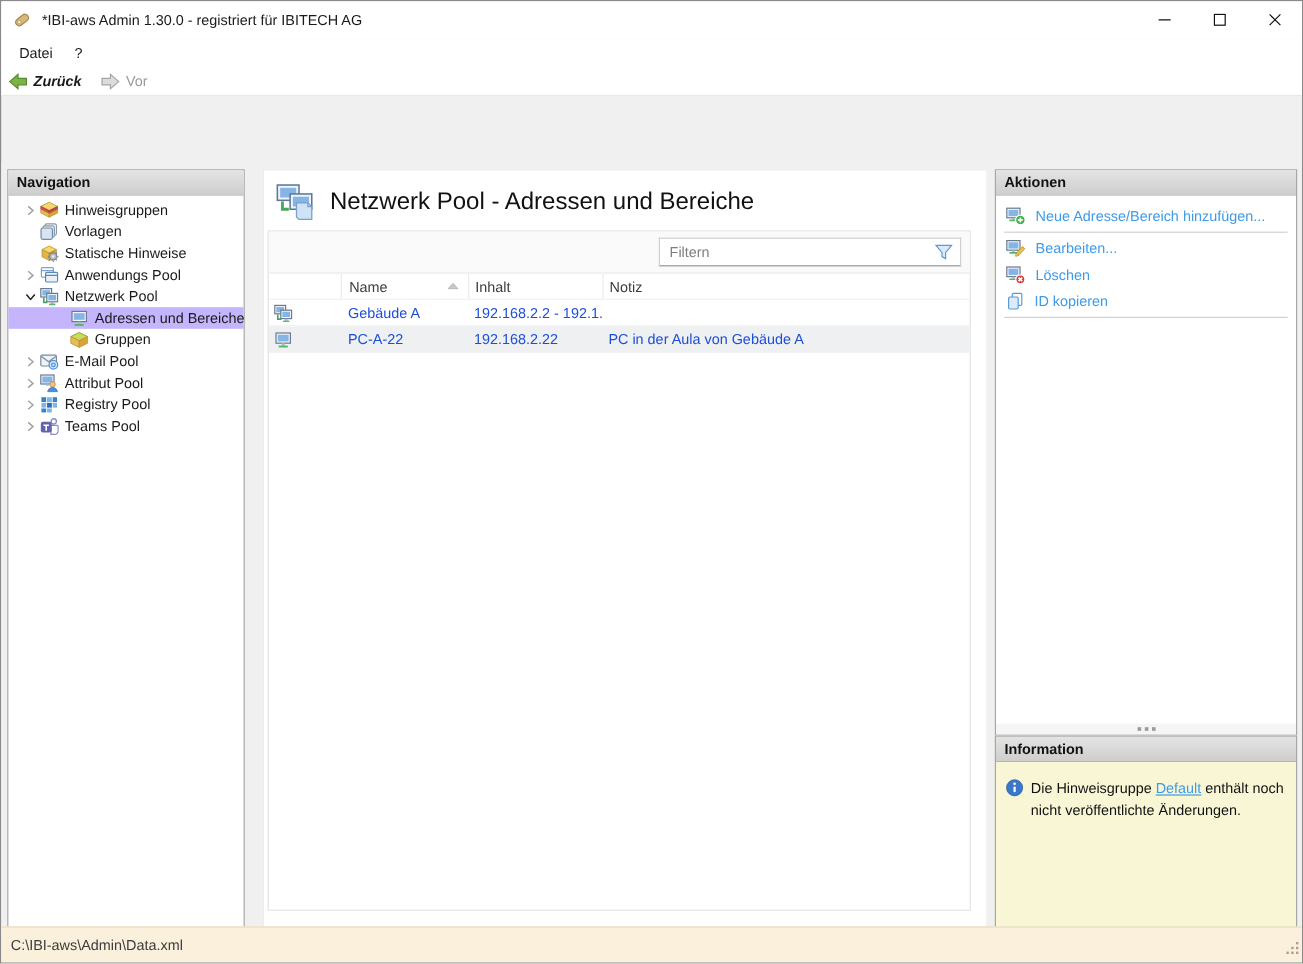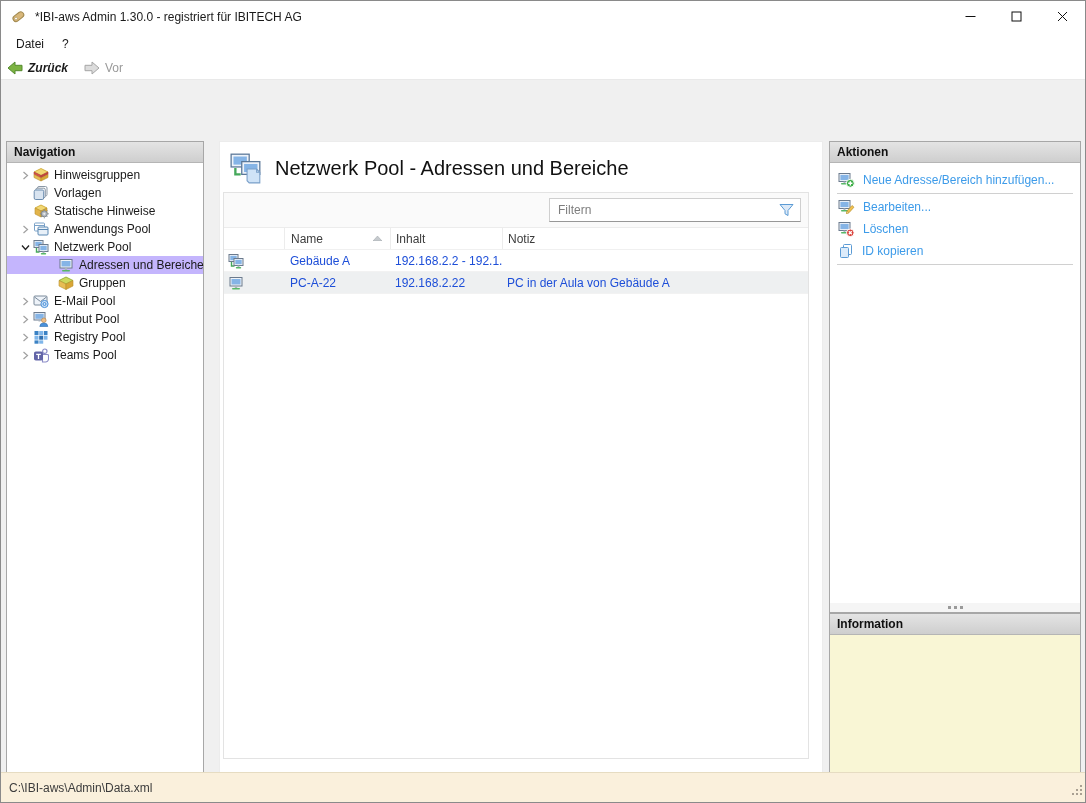--- a/index.html
+++ b/index.html
@@ -460,20 +460,30 @@
 
       <div class="splitter-dots">
           <i></i>
           <i></i>
           <i></i>
         </div>
     </div>
 
     <div class="info-panel">
       <div class="panel-header">Information</div>
+      <div class="info-body">
+        <span style="display:flex; margin-top:1px;">
+          <svg width="15" height="15" viewBox="0 0 16 16">
+              <circle cx="8" cy="8" r="7.2" fill="#3b77c9" stroke="#2a5a9e" stroke-width="0.6"></circle>
+              <rect x="7" y="6.8" width="2" height="5.2" rx="1" fill="#fff"></rect>
+              <circle cx="8" cy="4.4" r="1.2" fill="#fff"></circle>
+            </svg>
+        </span>
+        <span class="txt"><span>Die Hinweisgruppe </span><a class="info-link">Default</a><span> enthält noch nicht veröffentlichte Änderungen.</span></span>
+      </div>
     </div>
 
   </div>
 
   <div class="statusbar">
     <span>C:\IBI-aws\Admin\Data.xml</span>
     <span class="grip">
       <svg width="12" height="12" viewBox="0 0 12 12">
           <rect x="9" y="1" width="2" height="2" fill="#a9a092"></rect>
           <rect x="9" y="5" width="2" height="2" fill="#a9a092"></rect>

